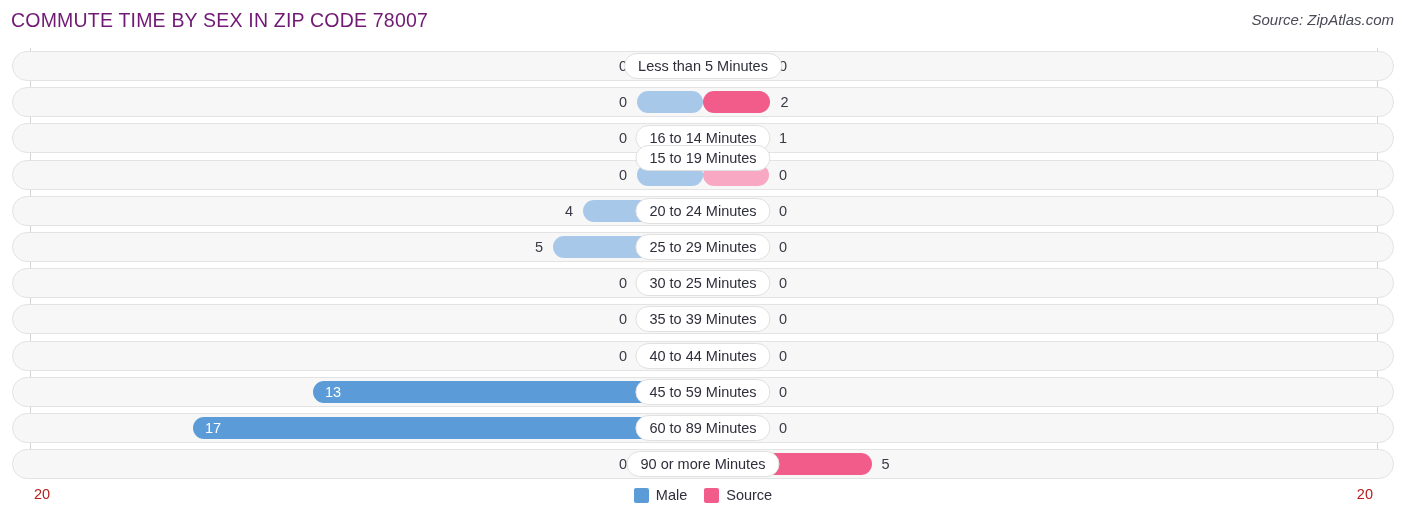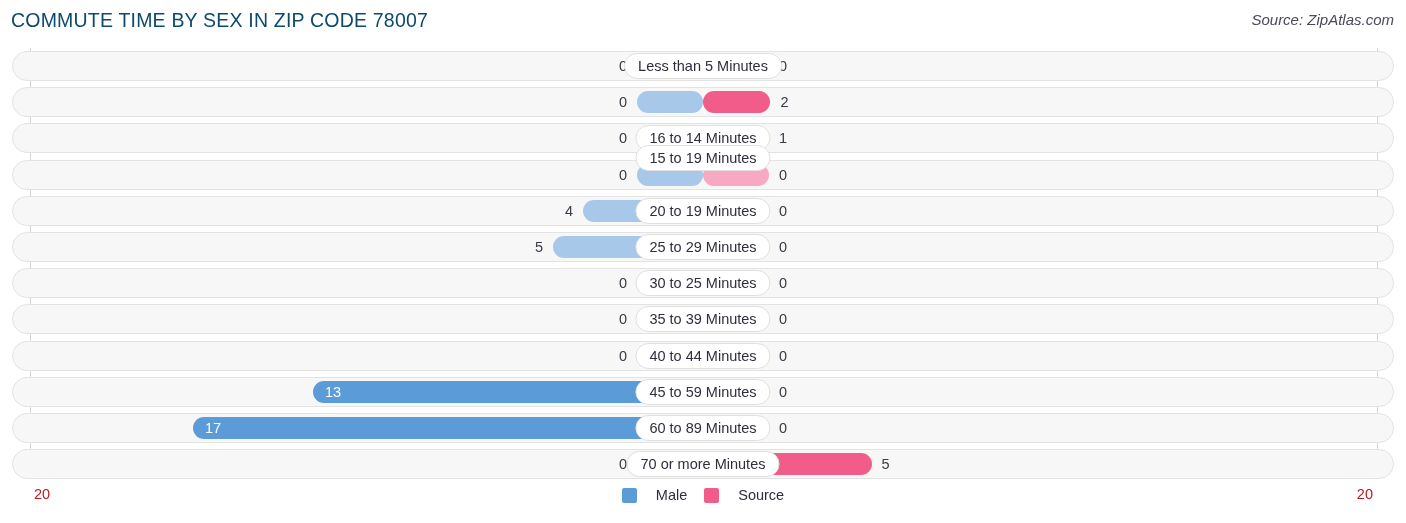--- a/index.html
+++ b/index.html
@@ -18,21 +18,21 @@
   
   .header {
     position: absolute;
     top: 0; left: 0; right: 0; height: 40px;
   }
   .chart-title {
     position: absolute;
     left: 11px; top: 9px;
     font-size: 19.5px;
     letter-spacing: 0.2px;
-    color: #0c4a6e;
+    color: #701a75;
     white-space: nowrap;
   }
   .source-note {
     position: absolute;
     right: 12px; top: 11px;
     font-size: 15px;
     font-style: italic;
     color: #4a4a58;
     white-space: nowrap;
   }
@@ -127,21 +127,21 @@
     position: absolute;
     left: 0; right: 0; top: 4px;
     display: flex;
     justify-content: center;
     align-items: center;
     gap: 17px;
   }
   .legend-item {
     display: flex;
     align-items: center;
-    gap: 19px;
+    gap: 7px;
   }
   .legend-swatch {
     width: 15px; height: 15px;
     border-radius: 2px;
     display: inline-block;
   }
   .legend-label {
     font-size: 14.5px;
     color: #2f2f3c;
   }
@@ -178,21 +178,21 @@
     <div class="bar" style="left: 637px; width: 66px; top: 115.6px; background: rgb(168, 200, 234);"></div>
     <div class="val left" style="top: 111.6px; left: 571px; width: 56px;">0</div>
     <div class="bar" style="left: 703px; width: 66px; top: 115.6px; background: rgb(249, 168, 196);"></div>
     <div class="val right" style="top: 111.6px; left: 779px; width: 56px;">0</div>
     <div class="cat-pill" style="top: 97px; left: 703px;">15 to 19 Minutes</div>
     <div class="row" style="top: 147.8px;"></div>
     <div class="bar" style="left: 583px; width: 120px; top: 151.8px; background: rgb(168, 200, 234);"></div>
     <div class="val left" style="top: 147.8px; left: 517px; width: 56px;">4</div>
     <div class="bar" style="left: 703px; width: 66px; top: 151.8px; background: rgb(249, 168, 196);"></div>
     <div class="val right" style="top: 147.8px; left: 779px; width: 56px;">0</div>
-    <div class="cat-pill" style="top: 149.8px; left: 703px;">20 to 19 Minutes</div>
+    <div class="cat-pill" style="top: 149.8px; left: 703px;">20 to 24 Minutes</div>
     <div class="row" style="top: 184px;"></div>
     <div class="bar" style="left: 553px; width: 150px; top: 188px; background: rgb(168, 200, 234);"></div>
     <div class="val left" style="top: 184px; left: 487px; width: 56px;">5</div>
     <div class="bar" style="left: 703px; width: 66px; top: 188px; background: rgb(249, 168, 196);"></div>
     <div class="val right" style="top: 184px; left: 779px; width: 56px;">0</div>
     <div class="cat-pill" style="top: 186px; left: 703px;">25 to 29 Minutes</div>
     <div class="row" style="top: 220.2px;"></div>
     <div class="bar" style="left: 637px; width: 66px; top: 224.2px; background: rgb(168, 200, 234);"></div>
     <div class="val left" style="top: 220.2px; left: 571px; width: 56px;">0</div>
     <div class="bar" style="left: 703px; width: 66px; top: 224.2px; background: rgb(249, 168, 196);"></div>
@@ -220,21 +220,21 @@
     <div class="bar" style="left: 193px; width: 510px; top: 369px; background: rgb(91, 155, 216);"></div>
     <div class="val left inside" style="top: 365px; left: 205px; width: 60px; text-align: left;">17</div>
     <div class="bar" style="left: 703px; width: 66px; top: 369px; background: rgb(249, 168, 196);"></div>
     <div class="val right" style="top: 365px; left: 779px; width: 56px;">0</div>
     <div class="cat-pill" style="top: 367px; left: 703px;">60 to 89 Minutes</div>
     <div class="row" style="top: 401.2px;"></div>
     <div class="bar" style="left: 637px; width: 66px; top: 405.2px; background: rgb(168, 200, 234);"></div>
     <div class="val left" style="top: 401.2px; left: 571px; width: 56px;">0</div>
     <div class="bar" style="left: 703px; width: 168.5px; top: 405.2px; background: rgb(242, 92, 138);"></div>
     <div class="val right" style="top: 401.2px; left: 881.5px; width: 56px;">5</div>
-    <div class="cat-pill" style="top: 403.2px; left: 703px;">70 or more Minutes</div>
+    <div class="cat-pill" style="top: 403.2px; left: 703px;">90 or more Minutes</div>
   </div>
 
 <div class="footer">
   <div class="axis-end left">20</div>
   <div class="axis-end right">20</div>
   <div class="legend" id="legend">
       <div class="legend-item">
         <span class="legend-swatch" style="background: rgb(91, 155, 216);"></span>
         <span class="legend-label">Male</span>
       </div>

